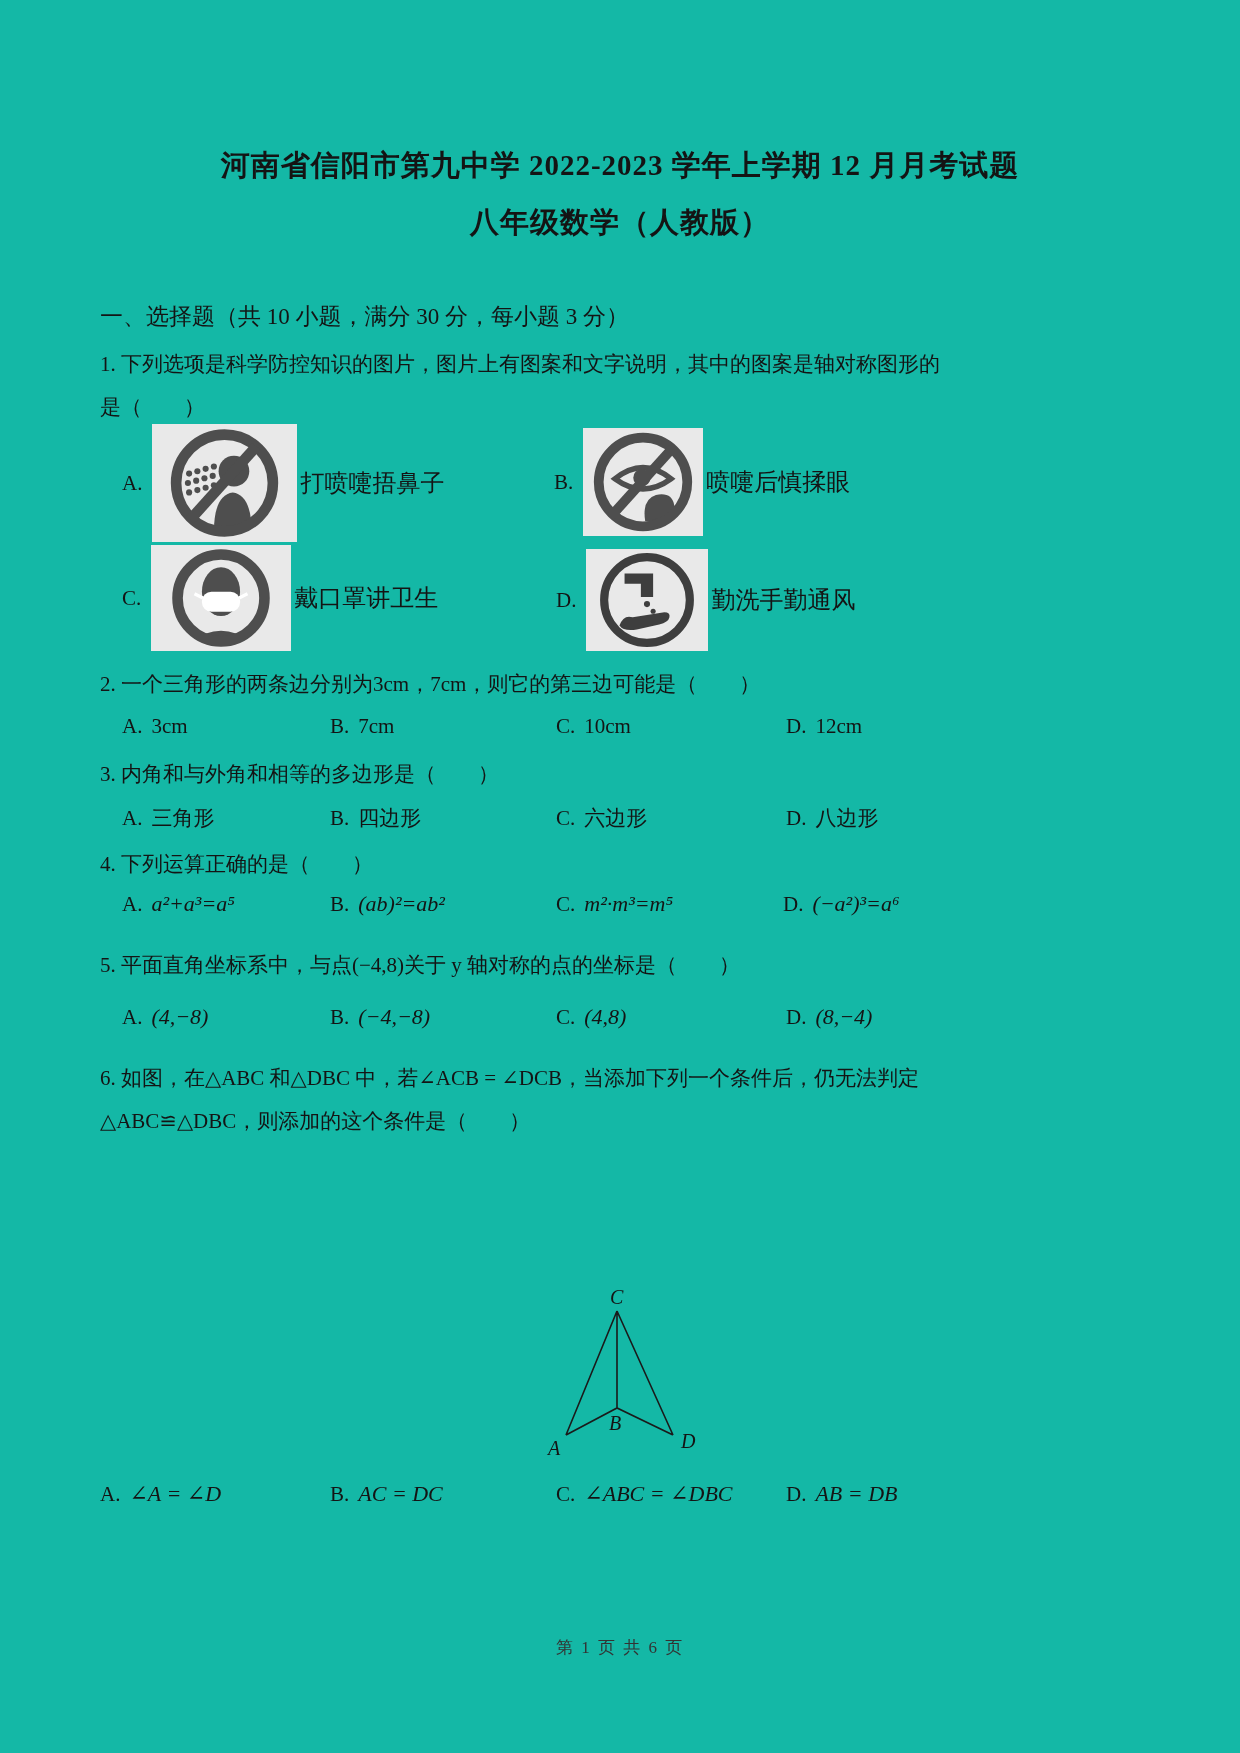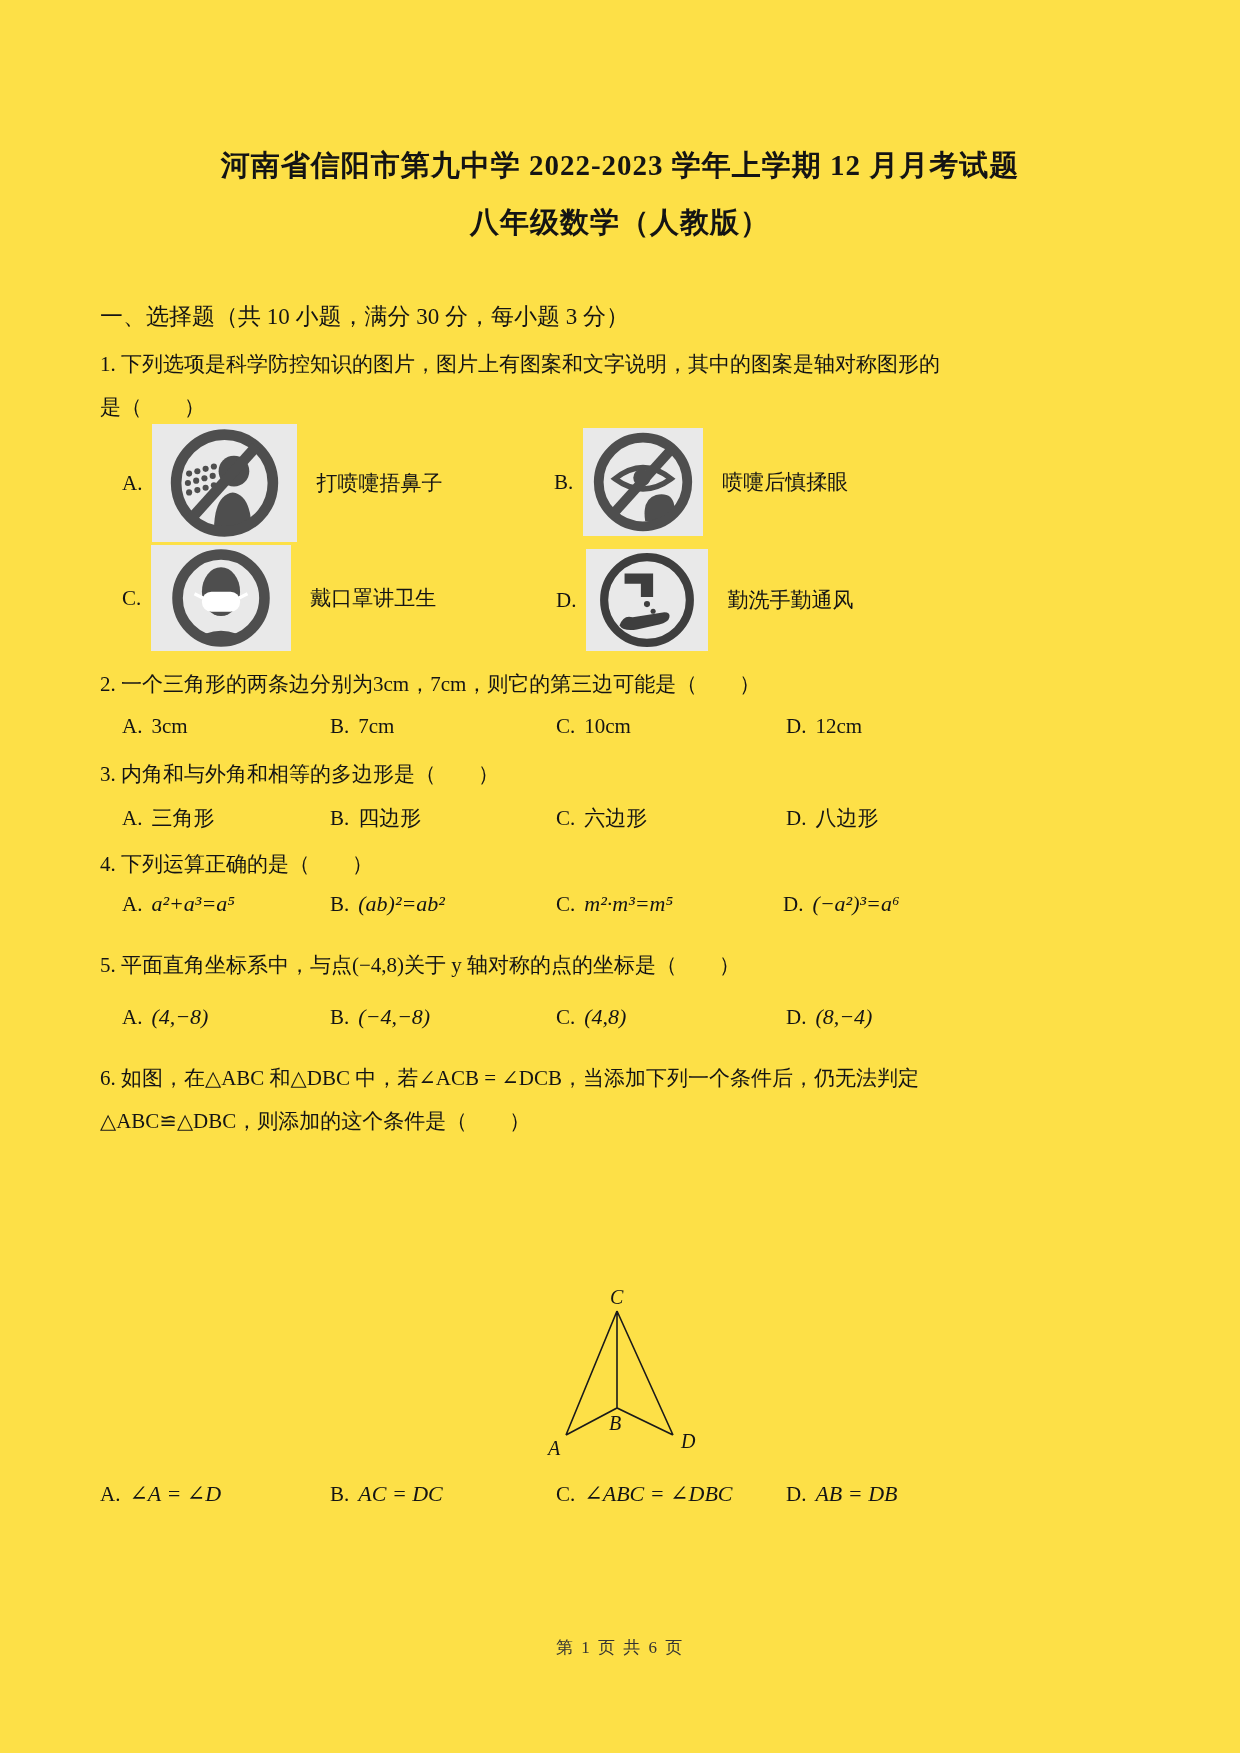--- a/index.html
+++ b/index.html
@@ -1,17 +1,17 @@
 <!DOCTYPE html>
 <html><head>
 <meta charset="utf-8">
 <style>
   html,body { margin:0; padding:0; background:#ffffff; }
   .page {
-    position:relative; width:1240px; height:1753px; background:#fde047;
+    position:relative; width:1240px; height:1753px; background:#14b8a6;
     font-family:"Liberation Serif","DejaVu Serif",serif; color:#141414;
     overflow:hidden;
   }
   .title1,.title2 {
     position:absolute; left:0; right:0; text-align:center;
     font-size:29px; font-weight:700; margin:0; letter-spacing:1px;
   }
   .title1 { top:146px; }
   .title2 { top:203px; }
   .section-h {
@@ -22,21 +22,21 @@
     position:absolute; left:100px; width:1045px; margin:0;
     font-size:21px; line-height:30px;
   }
   .optcell { position:absolute; font-size:21px; white-space:nowrap;text-align:center; }
   .optcell .lab { font-style:normal; }
   .optcell .val { margin-left:9px; }
   .optcell .math { font-style:italic; font-size:22px; }
   .q1opt { position:absolute; display:flex; align-items:center; }
   .q1opt .lab { font-size:21px; margin-right:10px; }
   .iconbox { background:#e9e9e9; display:inline-block; line-height:0; }
-  .q1opt .cap { font-size:21px; margin-left:19px; white-space:nowrap; }
+  .q1opt .cap { font-size:24px; margin-left:3px; white-space:nowrap; }
   .figure { position:absolute; left:540px; top:1283px; width:180px; height:185px; }
   .figure text { font-style:italic; font-size:20px; fill:#141414;
                  font-family:"Liberation Serif","DejaVu Serif",serif; }
   .footer {
     position:absolute; left:0; right:0; top:1636px; text-align:center;
     font-size:17px; color:#333; letter-spacing:2px;
   }
 </style>
 </head>
 <body>

